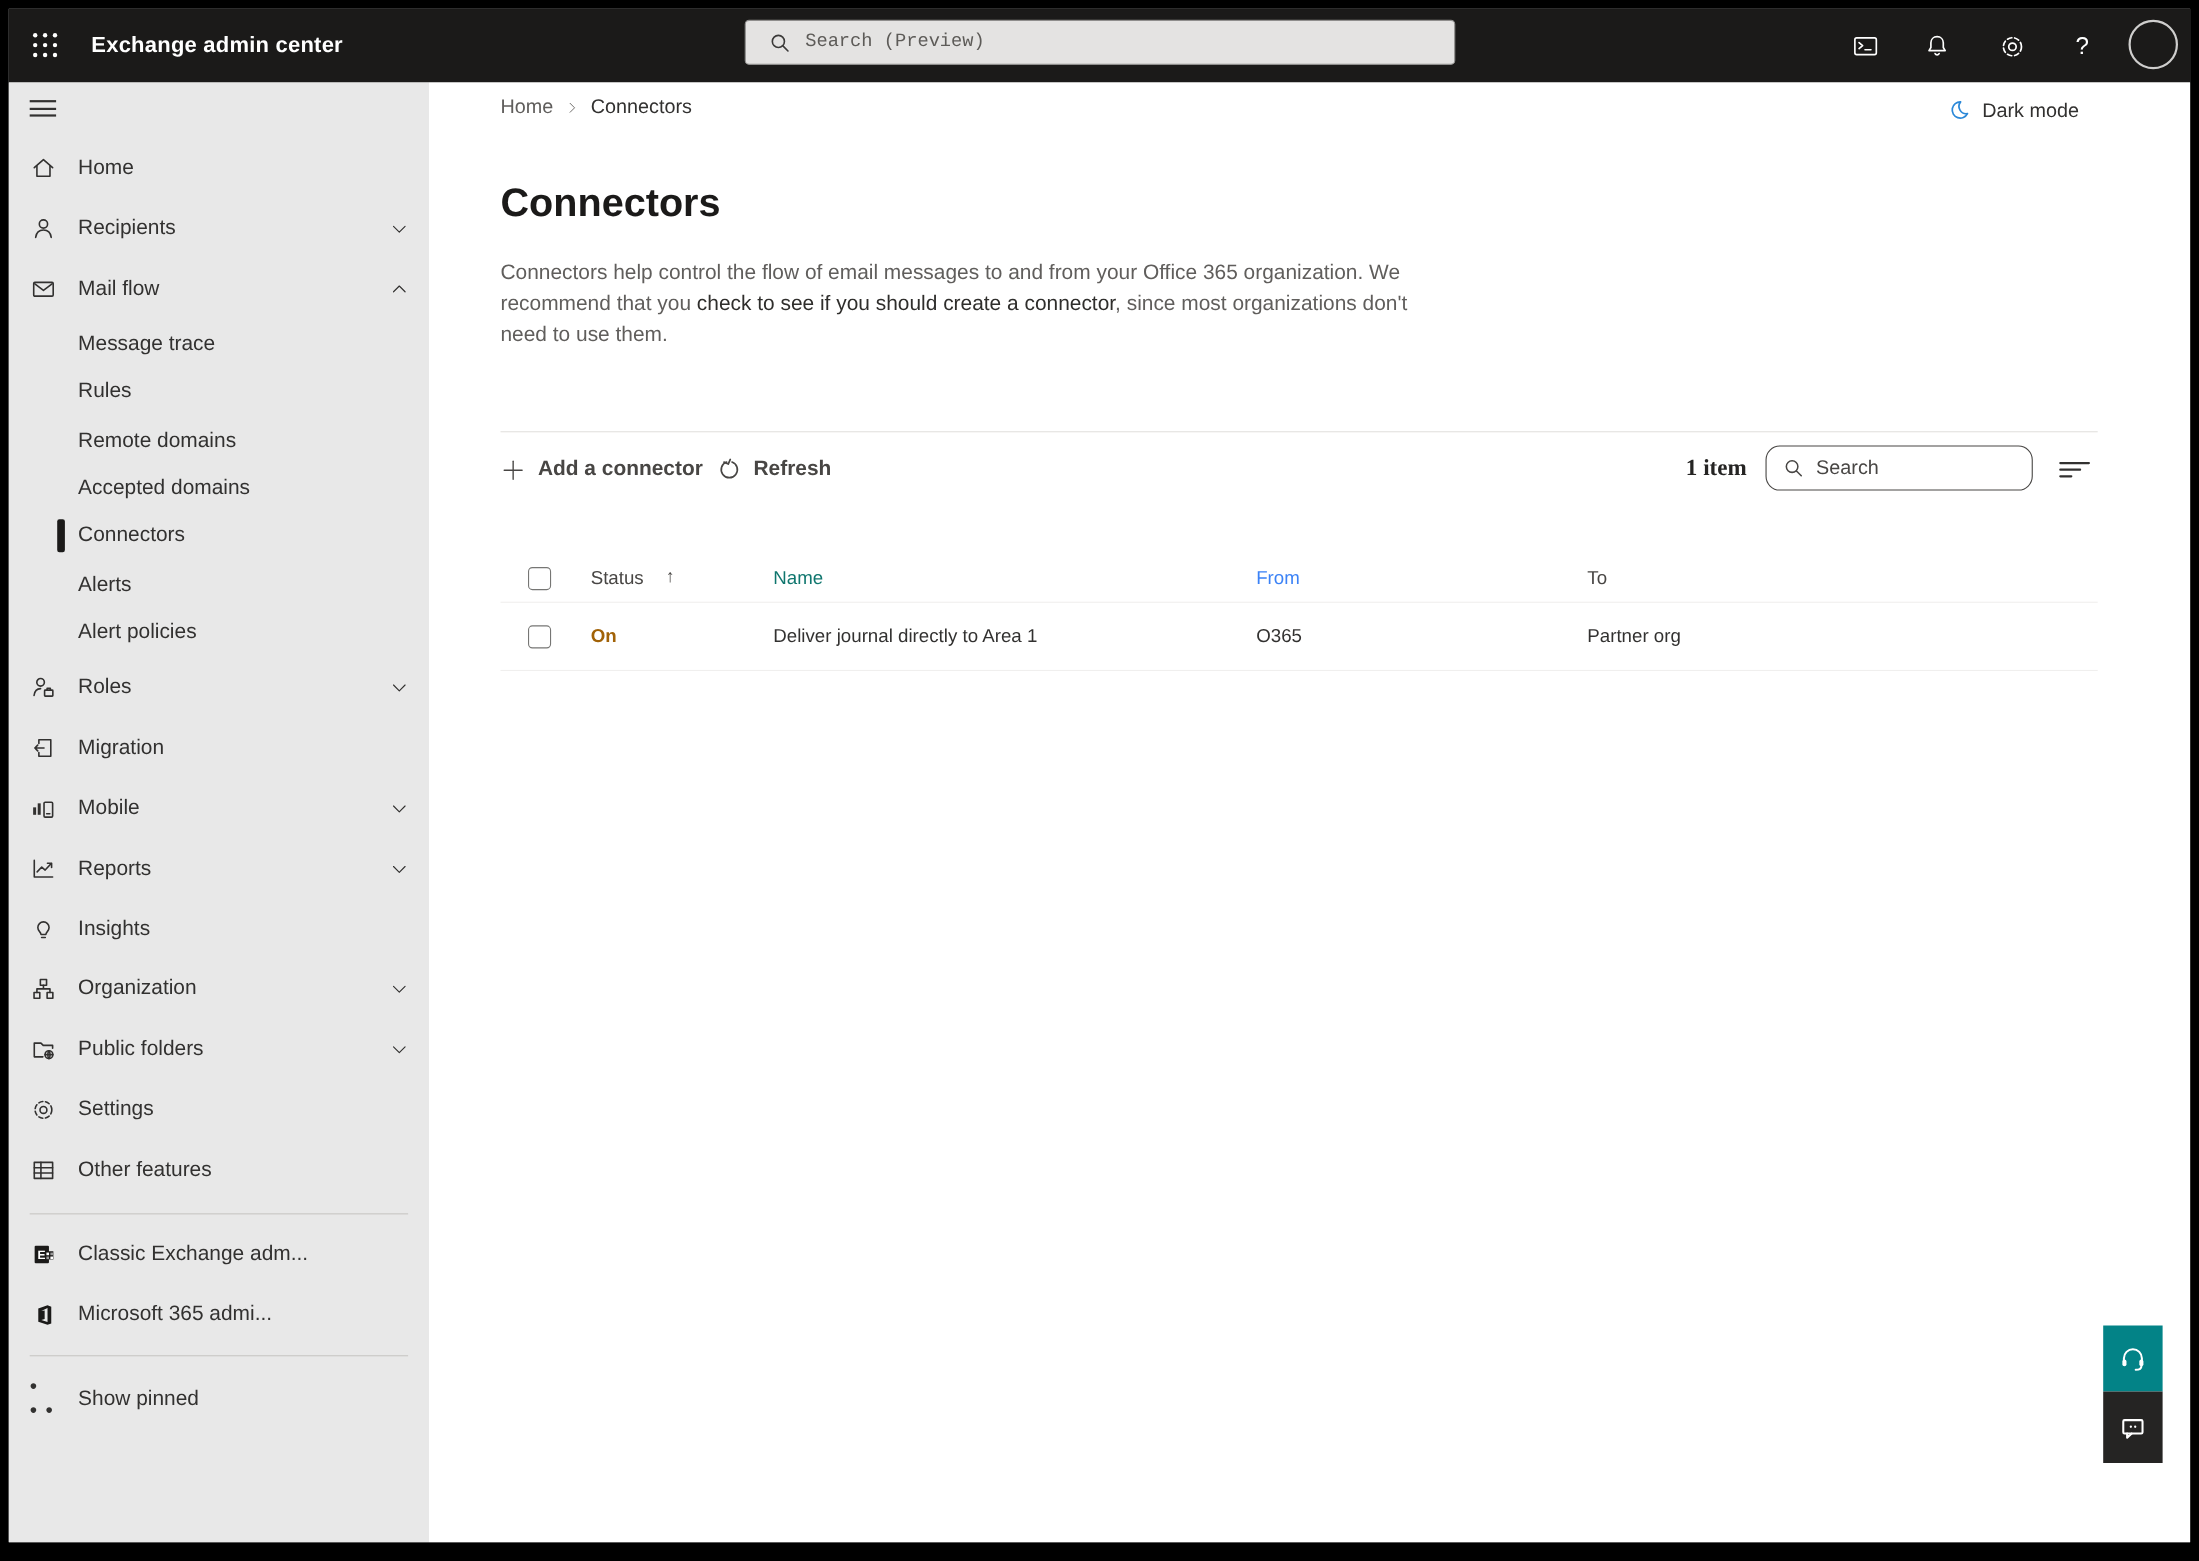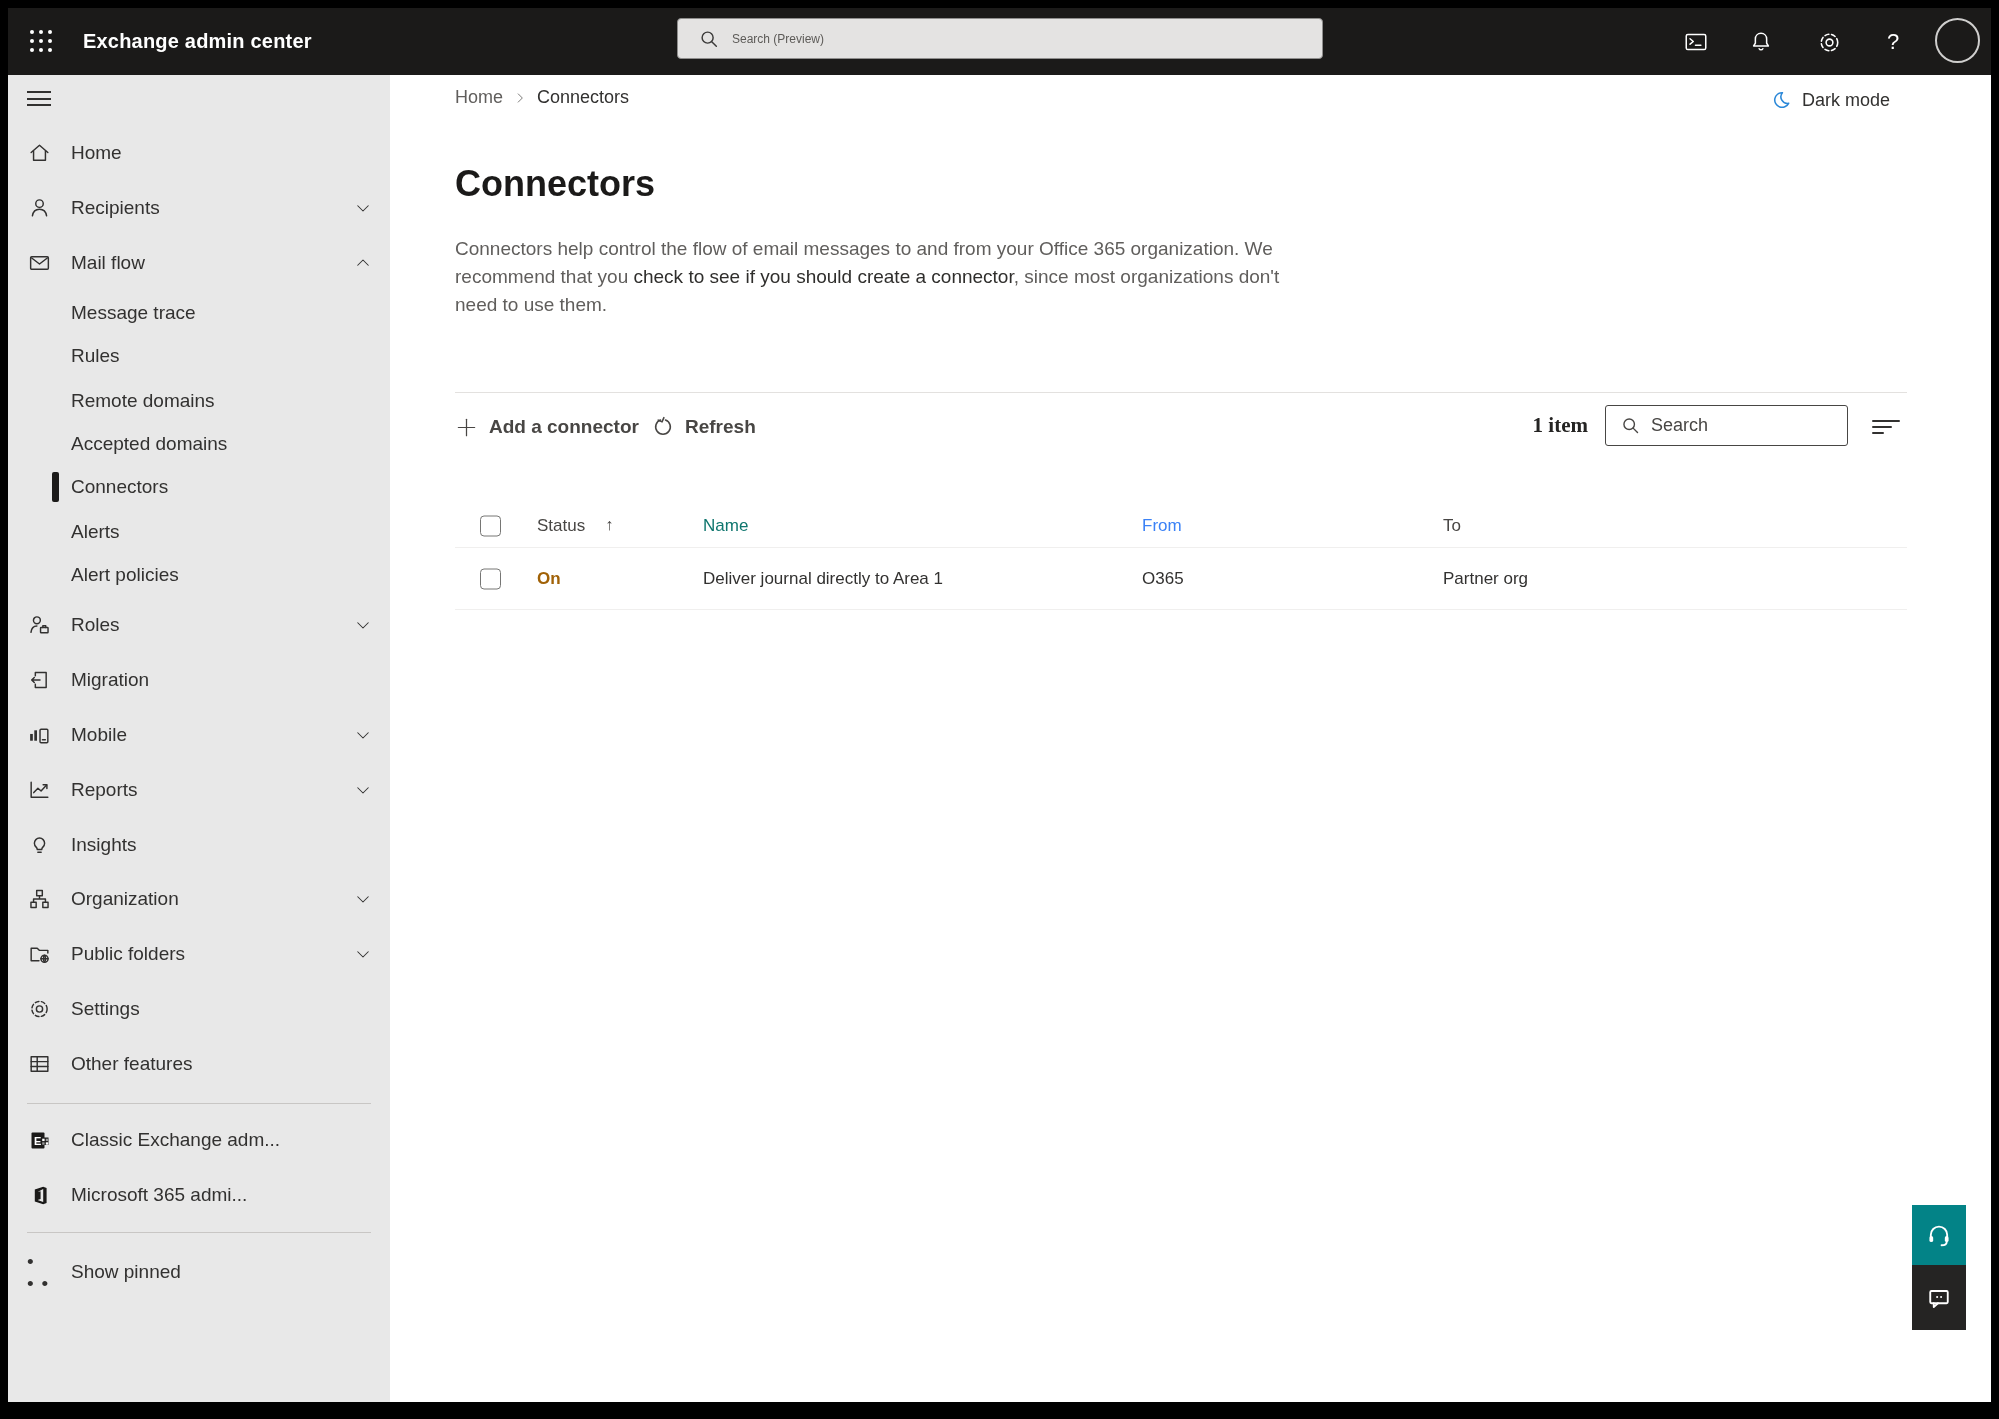--- a/index.html
+++ b/index.html
@@ -7,21 +7,21 @@
   body { font-family:"Liberation Sans", sans-serif; }
   #canvas { position:relative; width:1999px; height:1419px; background:#000; overflow:hidden; }
   #app { position:absolute; left:8px; top:8px; width:1983px; height:1394px; background:#fff; }
 
   
   .topbar { position:absolute; left:0; top:0; width:1983px; height:67px; background:#1b1a19; }
   .waffle { position:absolute; left:16px; top:16px; width:34px; height:34px; display:flex; align-items:center; justify-content:center; cursor:pointer; }
   .tb-title { position:absolute; left:75px; top:0; height:67px; display:flex; align-items:center; color:#fff; font-size:20px; font-weight:600; letter-spacing:.2px; }
   .tb-search { position:absolute; left:669px; top:10px; width:646px; height:41px; background:#e4e3e2; border:1px solid #8f8e8d; border-radius:4px; display:flex; align-items:center; }
   .tb-search svg { margin-left:20px; flex:0 0 auto; }
-  .tb-search input { flex:1; height:100%; border:none; outline:none; background:transparent; font-family:Liberation Sans, sans-serif; font-size:12px; color:#4d7c0f; padding-left:12px; }
+  .tb-search input { flex:1; height:100%; border:none; outline:none; background:transparent; font-family:Liberation Mono, monospace; font-size:17px; color:#4d7c0f; padding-left:12px; }
   .tb-search input::placeholder { color:#5d5b58; opacity:1; }
   .tb-ic { position:absolute; top:18px; width:32px; height:32px; display:flex; align-items:center; justify-content:center; cursor:pointer; }
   .tb-help { color:#fff; font-size:22px; font-weight:400; }
   .tb-avatar { position:absolute; left:1927px; top:10px; width:45px; height:45px; border-radius:50%; border:2px solid #cfcecd; cursor:pointer; }
 
   
   .sidebar { position:absolute; left:0; top:67px; width:382px; height:1327px; background:#e8e8e8; }
   .hamburger { position:absolute; left:19px; top:16px; width:24px; height:15px; cursor:pointer; }
   .hamburger span { display:block; height:2px; background:#323130; margin-bottom:4.5px; }
   .sb-row { position:absolute; left:0; width:100%; height:44px; cursor:pointer; }
@@ -40,21 +40,21 @@
   .bc-cur { color:#323130; }
   .darkmode { position:absolute; left:1380px; top:14px; display:flex; align-items:center; gap:10px; cursor:pointer; }
   .darkmode-label { font-size:18px; color:#323130; }
   .page-title { position:absolute; left:65px; top:88px; font-size:36px; font-weight:700; color:#1b1a19; }
   .page-desc { position:absolute; left:65px; top:160px; width:848px; font-size:19px; line-height:28px; color:#605e5c; }
   .desc-link { color:#2f2e2c; cursor:pointer; }
   .divider { position:absolute; left:65px; width:1452px; height:1px; background:#e3e1df; }
   .toolbar-btn { position:absolute; top:330px; height:44px; display:flex; align-items:center; gap:11px; cursor:pointer; }
   .toolbar-btn .lbl { font-size:19px; font-weight:600; color:#484644; }
   .item-count { position:absolute; top:338px; right:403px; font-family:"Liberation Serif", serif; font-weight:700; font-size:21px; color:#252423; }
-  .tbl-search { position:absolute; left:1215px; top:330px; width:243px; height:41px; border:1.5px solid #484644; border-radius:3px; background:#fff; display:flex; align-items:center; }
+  .tbl-search { position:absolute; left:1215px; top:330px; width:243px; height:41px; border:1.5px solid #484644; border-radius:13px; background:#fff; display:flex; align-items:center; }
   .tbl-search svg { margin-left:14px; flex:0 0 auto; }
   .tbl-search input { flex:1; min-width:0; height:100%; border:none; outline:none; background:transparent; font-family:"Liberation Sans",sans-serif; font-size:18px; color:#323130; padding-left:10px; }
   .tbl-search input::placeholder { color:#484644; opacity:1; }
   .filter-btn { position:absolute; left:1478px; top:336px; width:36px; height:32px; display:flex; align-items:center; justify-content:center; cursor:pointer; }
 
   .thead { position:absolute; left:0; top:430px; width:100%; height:42px; }
   .trow  { position:absolute; left:0; top:473px; width:100%; height:61px; cursor:pointer; }
   .cb { position:absolute; left:90px; top:50%; transform:translateY(-50%); width:21px; height:21px; border:1.5px solid #767674; border-radius:4px; background:#fff; cursor:pointer; }
   .col-status { position:absolute; left:147px; top:50%; transform:translateY(-50%); font-size:17px; color:#484644; display:flex; align-items:flex-start; gap:20px; }
   .col-name   { position:absolute; left:313px; top:50%; transform:translateY(-50%); font-size:17px; color:#0f766e; }

